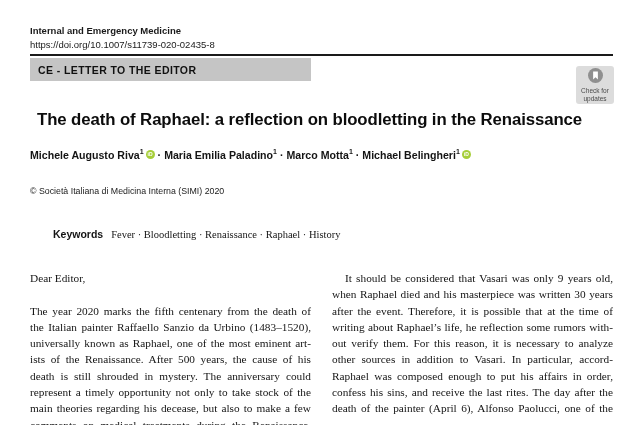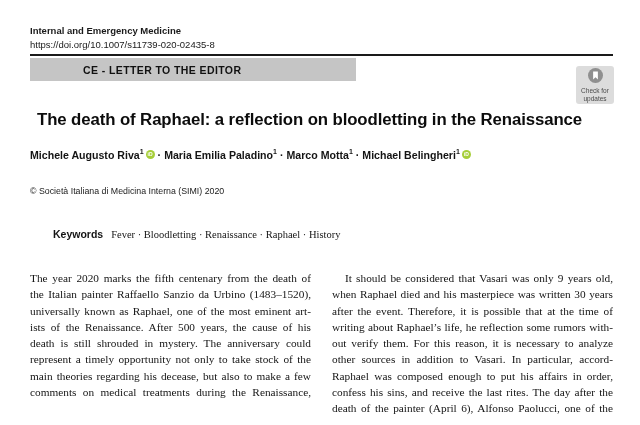--- a/index.html
+++ b/index.html
@@ -72,21 +72,21 @@
 
 <div class="page">
 
   <div class="masthead">
     <div class="journal-name">Internal and Emergency Medicine</div>
     <div class="doi">https://doi.org/10.1007/s11739-020-02435-8</div>
   </div>
 
   <div class="top-rule" style="background: rgb(26, 26, 26);"></div>
 
-  <div class="banner" style="background: rgb(197, 197, 197); padding-left: 45px;">
+  <div class="banner" style="background: rgb(197, 197, 197);">
     <span class="banner-label">CE - LETTER TO THE EDITOR</span>
   </div>
 
   <div class="badge" style="background: rgb(220, 220, 220);">
     <span class="badge-circle">
       <svg width="15" height="15" viewBox="0 0 24 24">
         <circle cx="12" cy="12" r="12" fill="#8f8f8f"></circle>
         <path d="M8.2 5.5h7.6v13l-3.8-3.6-3.8 3.6z" fill="#ffffff"></path>
       </svg>
     </span>
@@ -103,20 +103,21 @@
   <div class="dates">
     <div>© Società Italiana di Medicina Interna (SIMI) 2020</div>
   </div>
 
   <div class="keywords">
     <span class="kw-label">Keywords</span><span class="kw-items" id="kw-items">Fever · Bloodletting · Renaissance · Raphael · History</span>
   </div>
 
   <div class="body-cols">
     <div class="col" id="col-left">
+      <div class="salutation">Dear Editor,</div>
     <div class="bline">The year 2020 marks the fifth centenary from the death of</div>
         <div class="bline">the Italian painter Raffaello Sanzio da Urbino (1483–1520),</div>
         <div class="bline">universally known as Raphael, one of the most eminent art-</div>
         <div class="bline">ists of the Renaissance. After 500 years, the cause of his</div>
         <div class="bline">death is still shrouded in mystery. The anniversary could</div>
         <div class="bline">represent a timely opportunity not only to take stock of the</div>
         <div class="bline">main theories regarding his decease, but also to make a few</div>
         <div class="bline">comments on medical treatments during the Renaissance,</div>
       </div>
     <div class="col" id="col-right">

